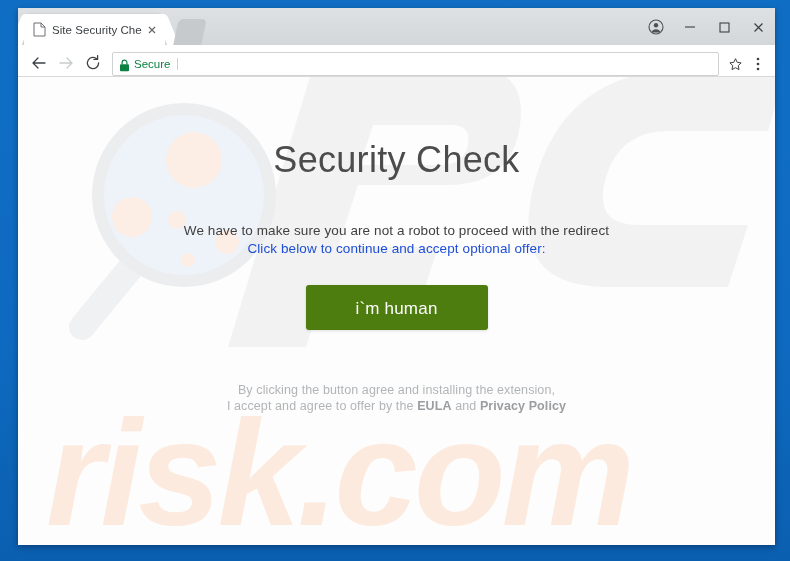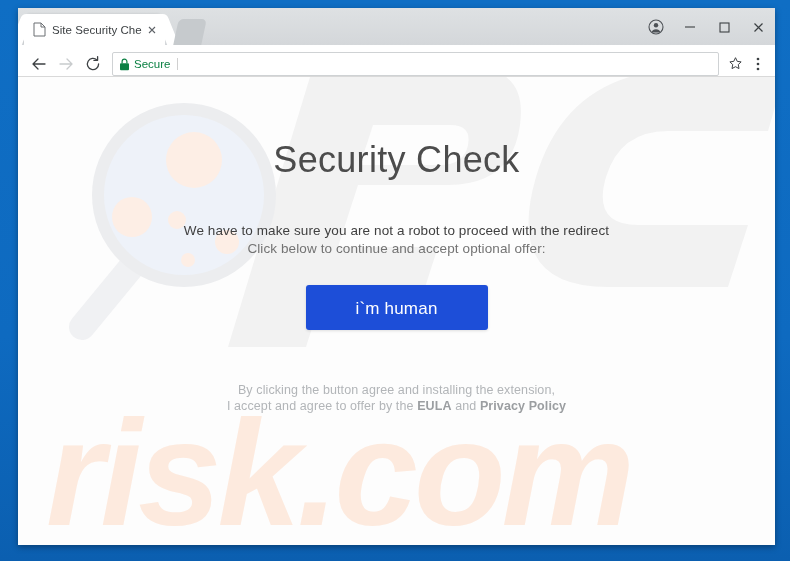--- a/index.html
+++ b/index.html
@@ -102,21 +102,21 @@
     height: 37px;
     display: flex; align-items: center;
   }
   .wc { width: 34px; height: 30px; display:flex; align-items:center; justify-content:center; }
 
   
   .toolbar {
     height: 32px;
     background: #ffffff;
     border-bottom: 1px solid #d9d9d9;
-    display: flex; align-items: center;
+    display: flex; align-items: flex-end;
     padding: 6px 6px 0 7px;
     flex: 0 0 auto;
     position: relative;
   }
   .nav-btn { width: 27px; height: 27px; display:flex; align-items:center; justify-content:center; flex:0 0 auto; }
   .omnibox {
     flex: 1 1 auto;
     height: 24px;
     margin: 0 4px 0 6px;
     background: #ffffff;
@@ -194,31 +194,31 @@
   }
   .subtitle-1 {
     display: block;
     font-size: 13.5px;
     color: #404040;
     letter-spacing: 0.1px;
   }
   .subtitle-2 {
     display: block;
     font-size: 13.5px;
-    color: #737373;
+    color: #1d4ed8;
     letter-spacing: 0.1px;
     margin-top: 2px;
   }
   .cta-wrap { margin-top: 28px; }
   .cta-button {
     display: inline-block;
     width: 182px;
     height: 45px;
     line-height: 45px;
-    background: #1d4ed8;
+    background: #4d7c0f;
     color: #ffffff;
     font-size: 17px;
     font-weight: 400;
     border: 0;
     border-radius: 3px;
     cursor: pointer;
     letter-spacing: 0.2px;
     box-shadow: 0 1px 3px rgba(0,0,0,0.12);
     font-family: "Liberation Sans", sans-serif;
   }

